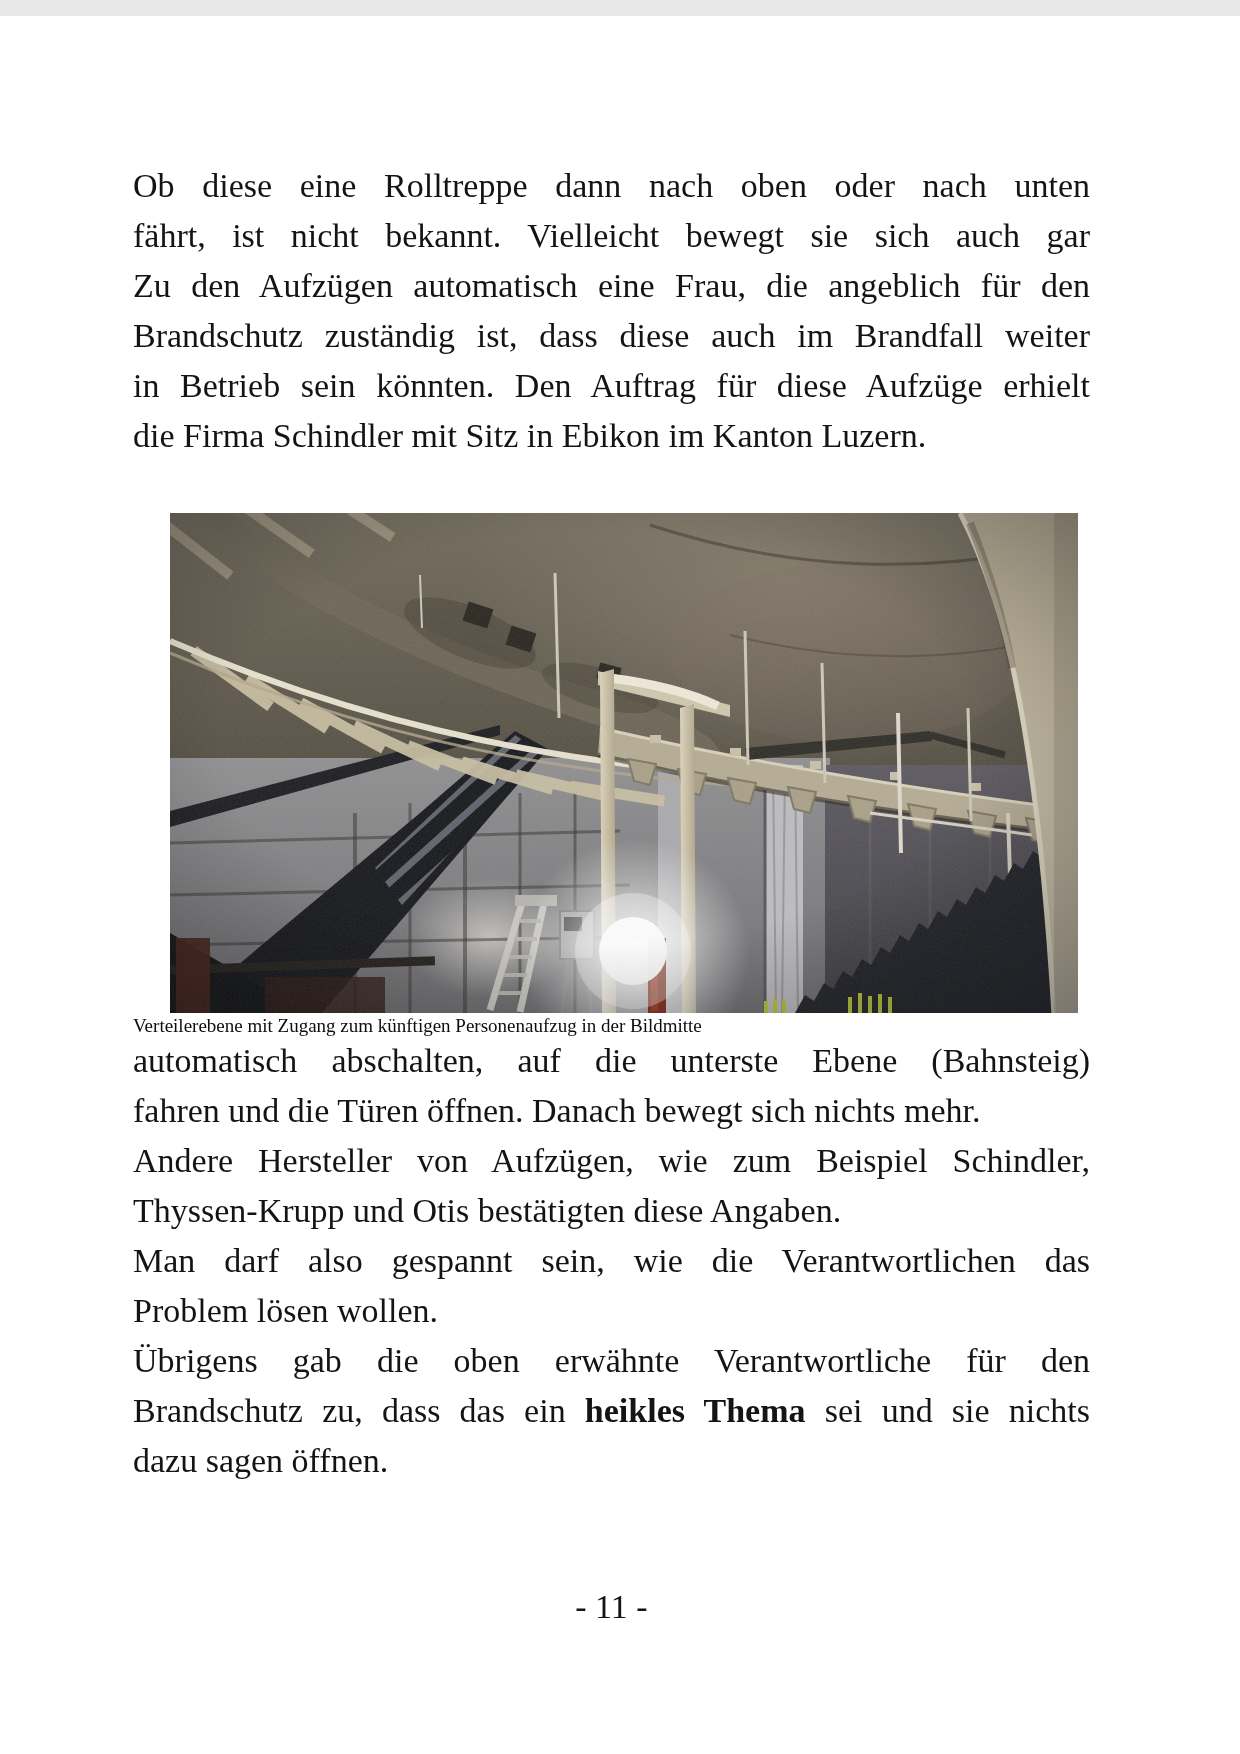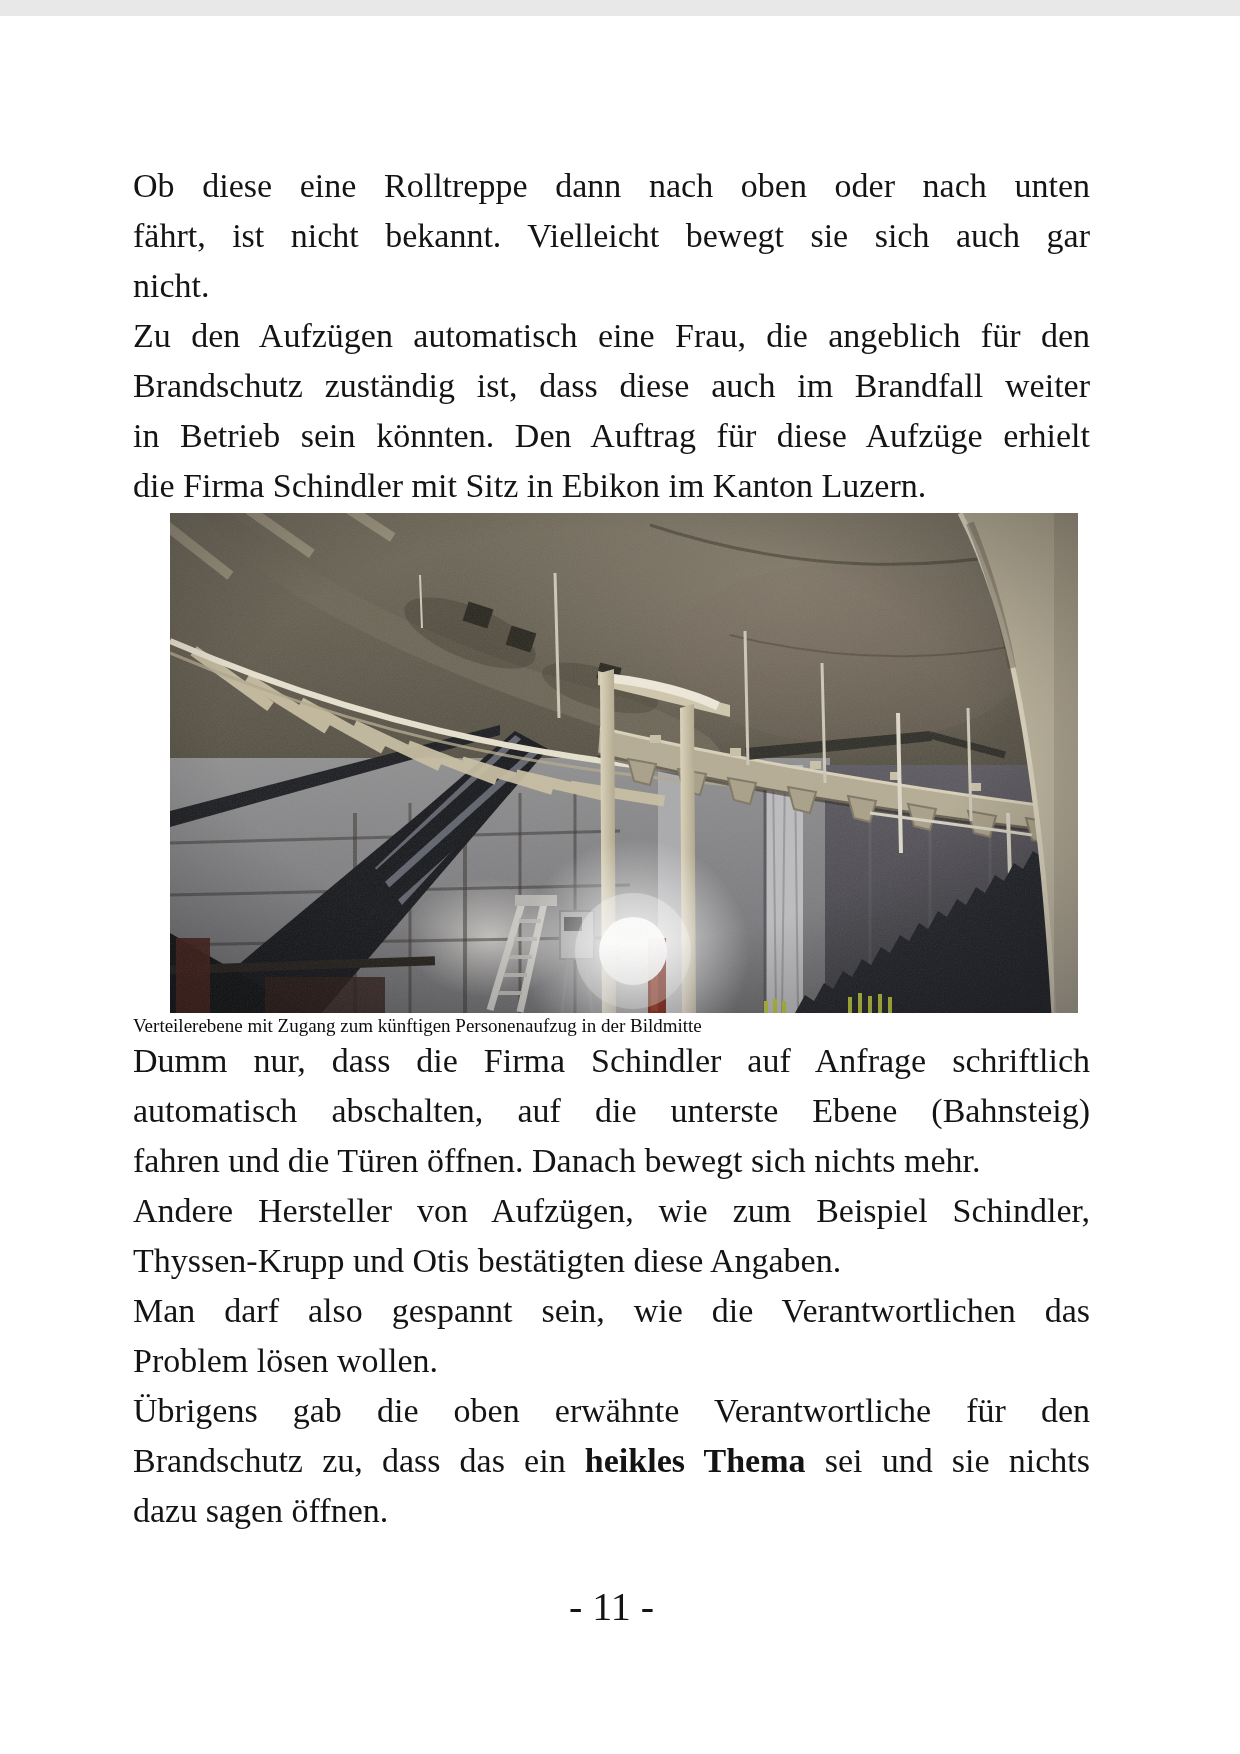--- a/index.html
+++ b/index.html
@@ -10,31 +10,30 @@
   }
   .text-block{position:absolute;left:133px;width:957px;font-size:34px;line-height:50px;}
   .block-top{top:145px;}
   .block-bottom{top:1020px;}
   .line{text-align:justify;text-align-last:justify;height:50px;overflow:hidden;}
   .line.last{text-align-last:left;}
   .line .bold{font-weight:bold;}
   .photo-figure{position:absolute;left:170px;top:497px;width:908px;height:500px;margin:0;}
   .photo-figure svg{display:block;width:908px;height:500px;}
   .caption{position:absolute;left:133px;top:998px;width:957px;font-size:19px;line-height:24px;color:#0d0d0d;}
-  .page-number{position:absolute;left:133px;top:1566px;width:957px;font-size:40px;line-height:50px;text-align:center;}
+  .page-number{position:absolute;left:133px;top:1566px;width:957px;font-size:34px;line-height:50px;text-align:center;}
 </style>
 </head>
 <body>
 
 <div class="page">
 
   <div class="text-block block-top">
       <div class="line"><span>Ob diese eine Rolltreppe dann nach oben oder nach unten</span></div>
       <div class="line"><span>fährt, ist nicht bekannt. Vielleicht bewegt sie sich auch gar</span></div>
-      <div class="line last"><span>nicht.</span></div>
       <div class="line"><span>Zu den Aufzügen automatisch eine Frau, die angeblich für den</span></div>
       <div class="line"><span>Brandschutz zuständig ist, dass diese auch im Brandfall weiter</span></div>
       <div class="line"><span>in Betrieb sein könnten. Den Auftrag für diese Aufzüge erhielt</span></div>
       <div class="line last"><span>die Firma Schindler mit Sitz in Ebikon im Kanton Luzern.</span></div>
     </div>
 
   <figure class="photo-figure">
     <svg viewBox="0 0 908 500" preserveAspectRatio="none">
       <defs>
         <linearGradient id="ceilG" x1="0" y1="0" x2="0" y2="1">
@@ -261,21 +260,20 @@
       </g>
 
       <rect x="0" y="0" width="908" height="500" filter="url(#grain)"></rect>
       <rect x="0" y="0" width="908" height="500" fill="url(#vigG)"></rect>
     </svg>
   </figure>
 
   <div class="caption">Verteilerebene mit Zugang zum künftigen Personenaufzug in der Bildmitte</div>
 
   <div class="text-block block-bottom">
-      <div class="line"><span>Dumm nur, dass die Firma Schindler auf Anfrage schriftlich</span></div>
       <div class="line"><span>automatisch abschalten, auf die unterste Ebene (Bahnsteig)</span></div>
       <div class="line last"><span>fahren und die Türen öffnen. Danach bewegt sich nichts mehr.</span></div>
       <div class="line"><span>Andere Hersteller von Aufzügen, wie zum Beispiel Schindler,</span></div>
       <div class="line last"><span>Thyssen-Krupp und Otis bestätigten diese Angaben.</span></div>
       <div class="line"><span>Man darf also gespannt sein, wie die Verantwortlichen das</span></div>
       <div class="line last"><span>Problem lösen wollen.</span></div>
       <div class="line"><span>Übrigens gab die oben erwähnte Verantwortliche für den</span></div>
       <div class="line"><span>Brandschutz zu, dass das ein </span><span class="bold">heikles Thema</span><span> sei und sie nichts</span></div>
       <div class="line last"><span>dazu sagen öffnen.</span></div>
     </div>

